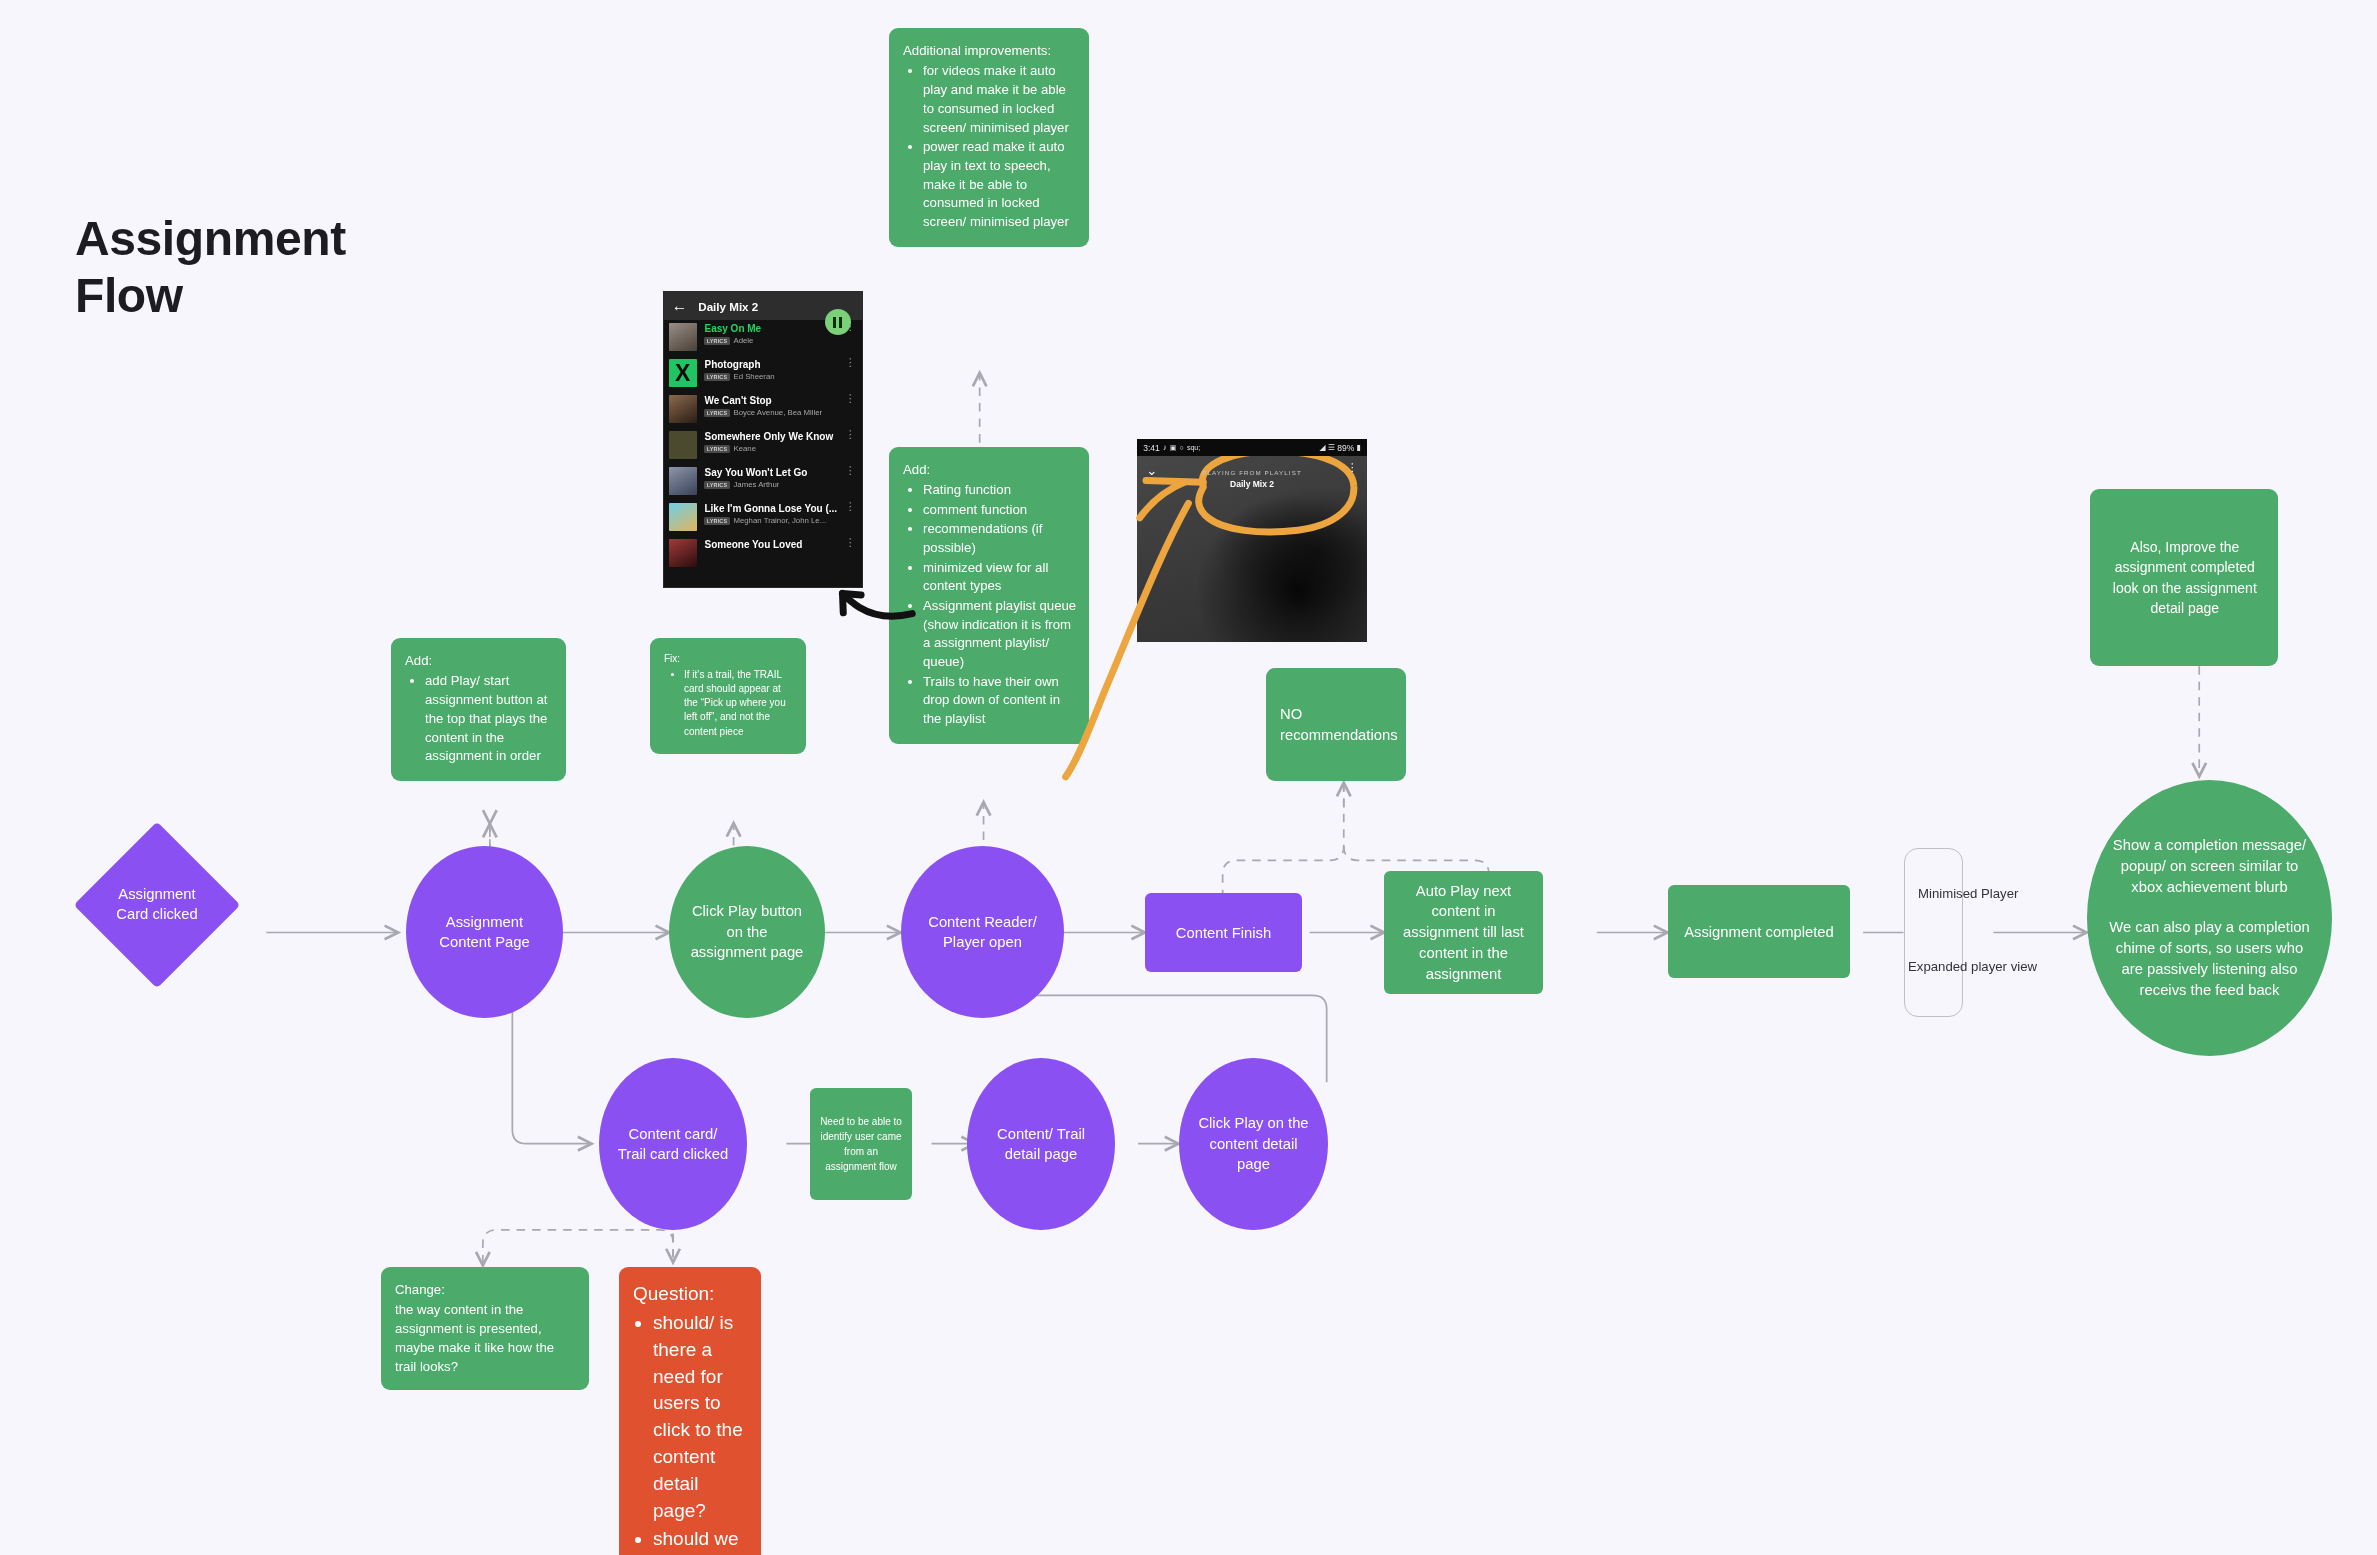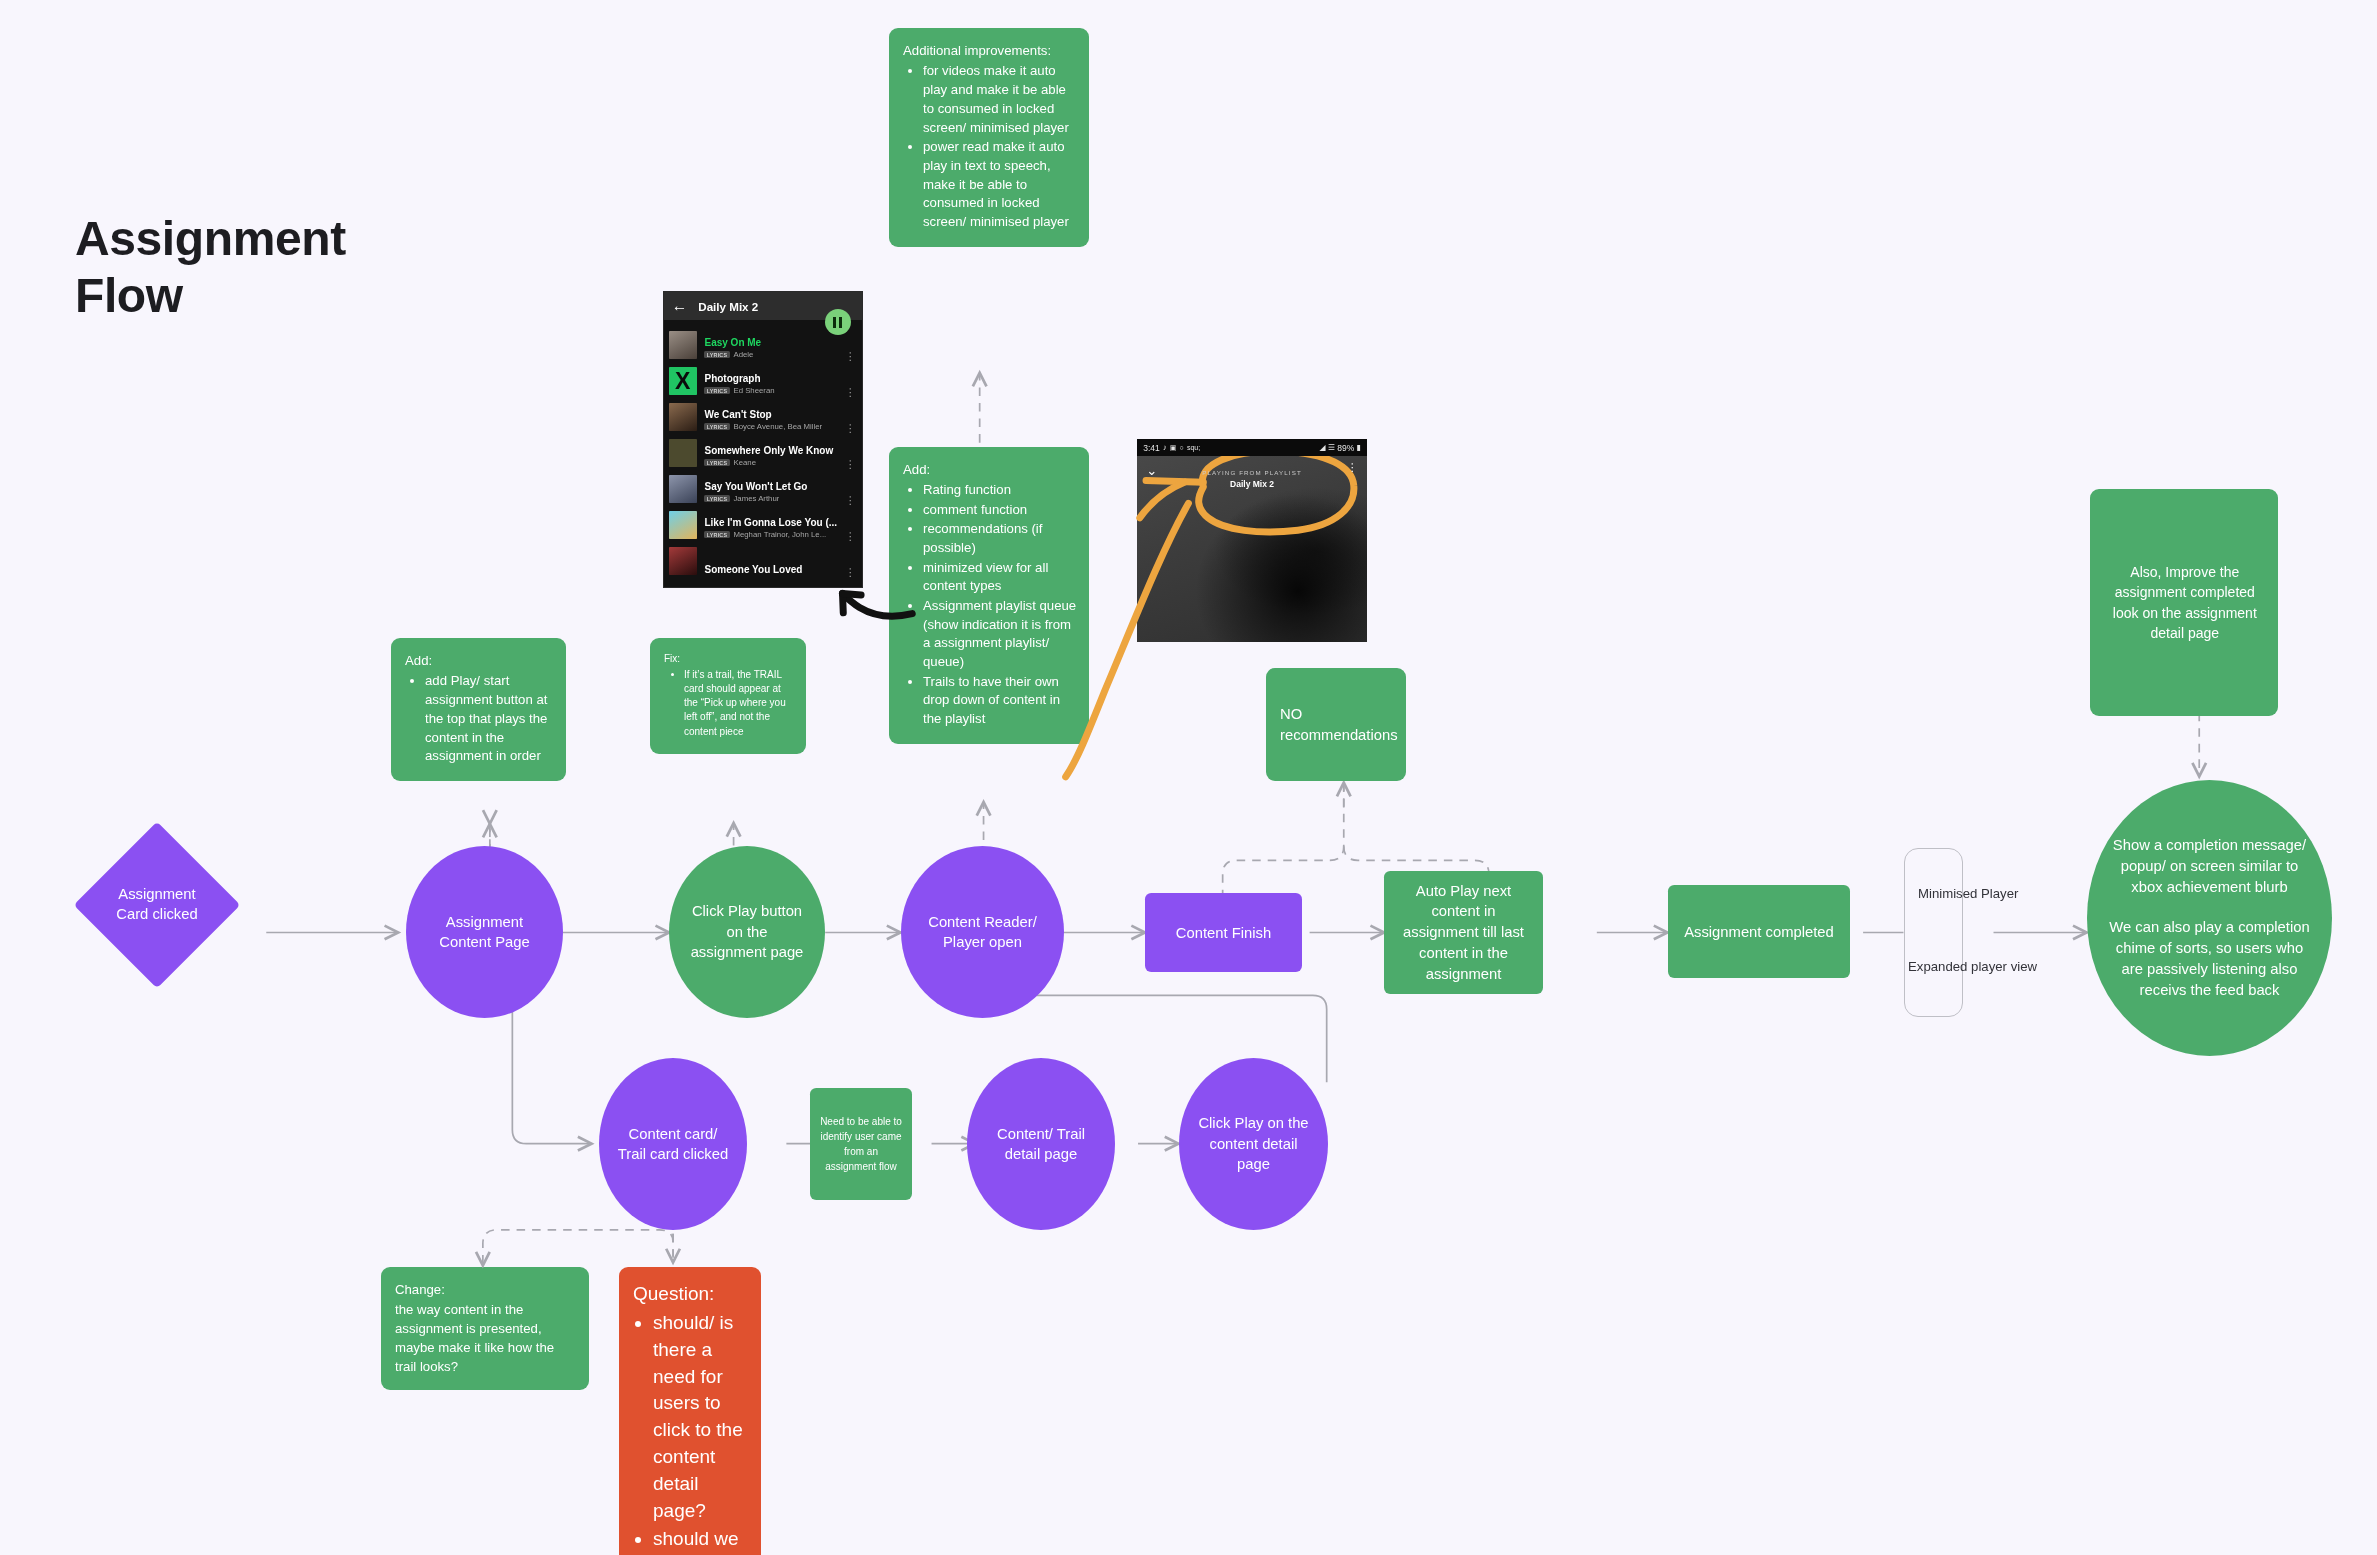--- a/index.html
+++ b/index.html
@@ -61,21 +61,21 @@
   }
   .pl-top { height:28px; background:#2d2d2d; display:flex; align-items:center; padding:0 7.8px; position:relative; }
   .pl-back { color:#fff; font-size:15.5px; line-height:1; margin-right:11px; }
   .pl-title { color:#fff; font-size:11.6px; font-weight:700; }
   .pl-play {
     position:absolute; right:11px; top:17px; width:26.4px; height:26.4px; border-radius:50%;
     background:#7ad17a; display:flex; align-items:center; justify-content:center; z-index:5;
   }
   .pl-play span { display:block; width:3.1px; height:11px; background:#0d2d0d; margin:0 1.6px; }
   .pl-rows { padding-top:3.1px; }
-  .pl-row { display:flex; align-items:flex-end; height:36px; padding:0 6.2px 0 4.7px; }
+  .pl-row { display:flex; align-items:flex-start; height:36px; padding:0 6.2px 0 4.7px; }
   .pl-art { width:28px; height:28px; flex:0 0 28px; border-radius:0.8px; background:#444; }
   .pl-meta { flex:1; padding-left:7.8px; min-width:0; }
   .pl-song { font-size:10px; color:#fff; font-weight:600; white-space:nowrap; overflow:hidden; text-overflow:ellipsis; }
   .pl-song.active { color:#1ed760; }
   .pl-sub { display:flex; align-items:center; gap:3.9px; margin-top:2.3px; }
   .pl-lyr { font-size:5.4px; font-weight:700; color:#cfcfcf; background:#4a4a4a; border-radius:1.6px; padding:0.8px 2.3px; letter-spacing:0.2px; }
   .pl-artist { font-size:7.8px; color:#a6a6a6; white-space:nowrap; overflow:hidden; text-overflow:ellipsis; }
   .pl-dots { color:#9a9a9a; font-size:11px; line-height:.6; width:11px; text-align:center; }
 
   
@@ -241,21 +241,21 @@
     <span class="hdr">Fix:</span>
     <ul>
       <li>If it’s a trail, the TRAIL card should appear at the “Pick up where you left off”, and not the content piece</li>
     </ul>
   </div>
 
   <div class="note green" style="left:1266px; top:668px; width:140px; height:113px; font-size:14.8px; display:flex; align-items:center;">
     <p>NO recommendations</p>
   </div>
 
-  <div class="note green" style="left:2090px; top:489px; width:188px; height:227px; font-size:14px; display:flex; align-items:center; text-align:center; line-height:1.45;">
+  <div class="note green" style="left:2090px; top:489px; width:188px; height:177px; font-size:14px; display:flex; align-items:center; text-align:center; line-height:1.45;">
     <p>Also, Improve the assignment completed look on the assignment detail page</p>
   </div>
 
   <div class="note green" style="left:381px; top:1267px; width:208px; font-size:13.2px;">
     <span class="hdr">Change:</span>
     <p>the way content in the assignment is presented, maybe make it like how the trail looks?</p>
   </div>
 
   <div class="note orange" style="left:619px; top:1267px; width:142px; font-size:19px;">
     <span class="hdr">Question:</span>

